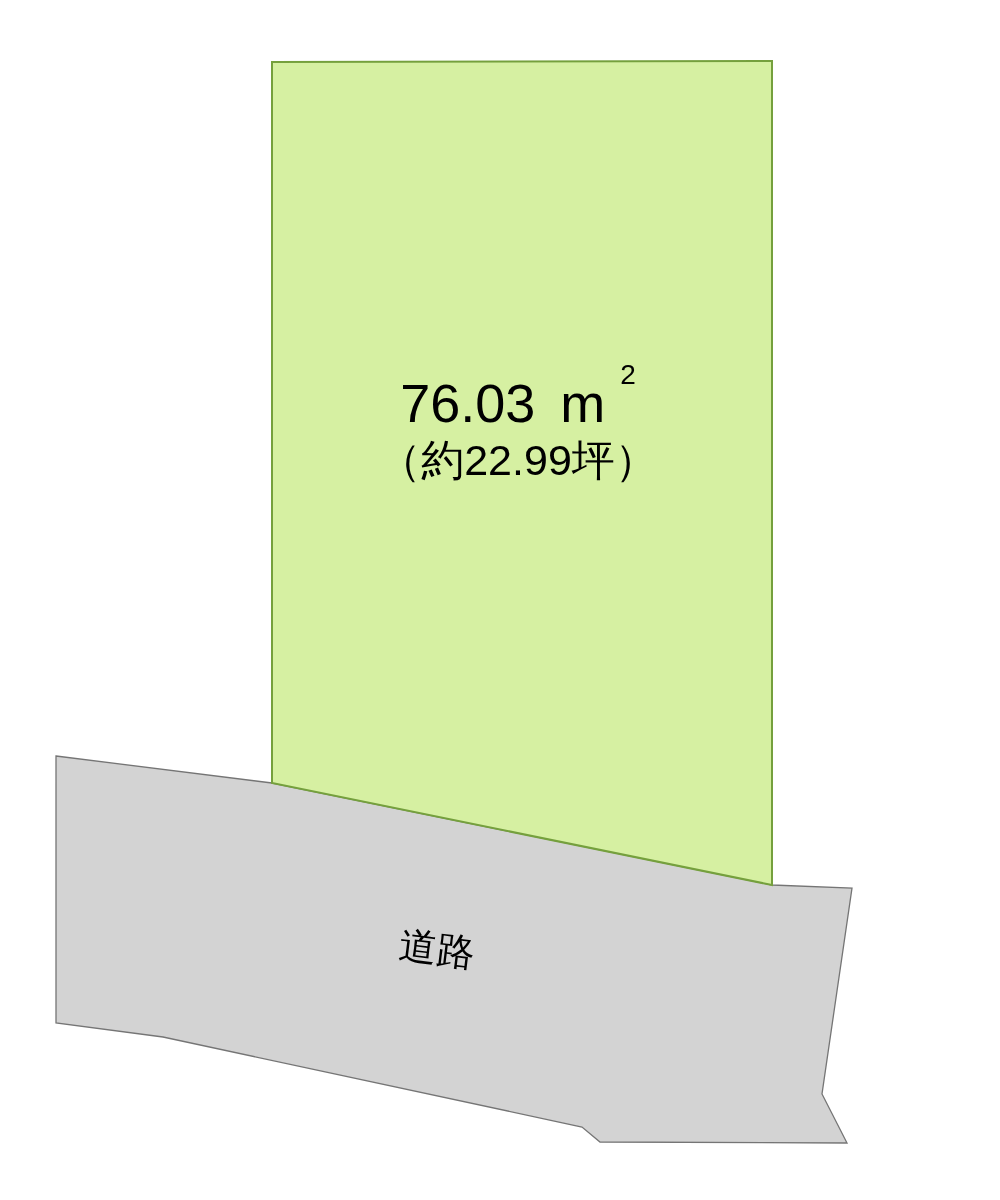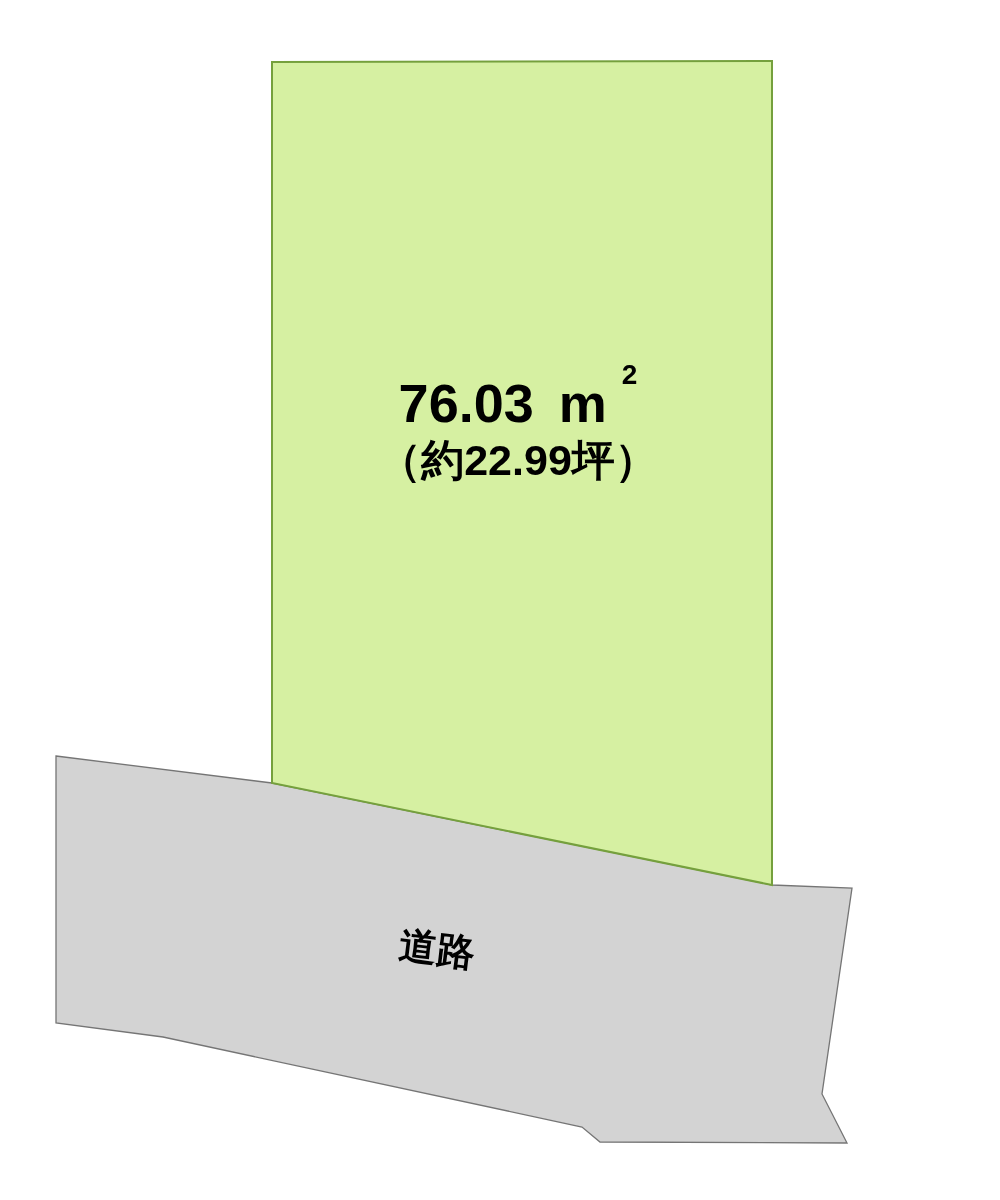--- a/index.html
+++ b/index.html
@@ -9,21 +9,20 @@
     width: 1000px;
     height: 1200px;
     overflow: hidden;
     font-family: "Liberation Sans", "DejaVu Sans", sans-serif;
   }
   .canvas {
     position: relative;
     width: 1000px;
     height: 1200px;
     background: #ffffff;
-    font-weight: bold;
   }
   svg { display: block; }
   .area-main {
     font-size: 54px;
     fill: #000000;
     font-family: "Liberation Sans", "DejaVu Sans", sans-serif;
   }
   .area-sup {
     font-size: 28px;
   }

